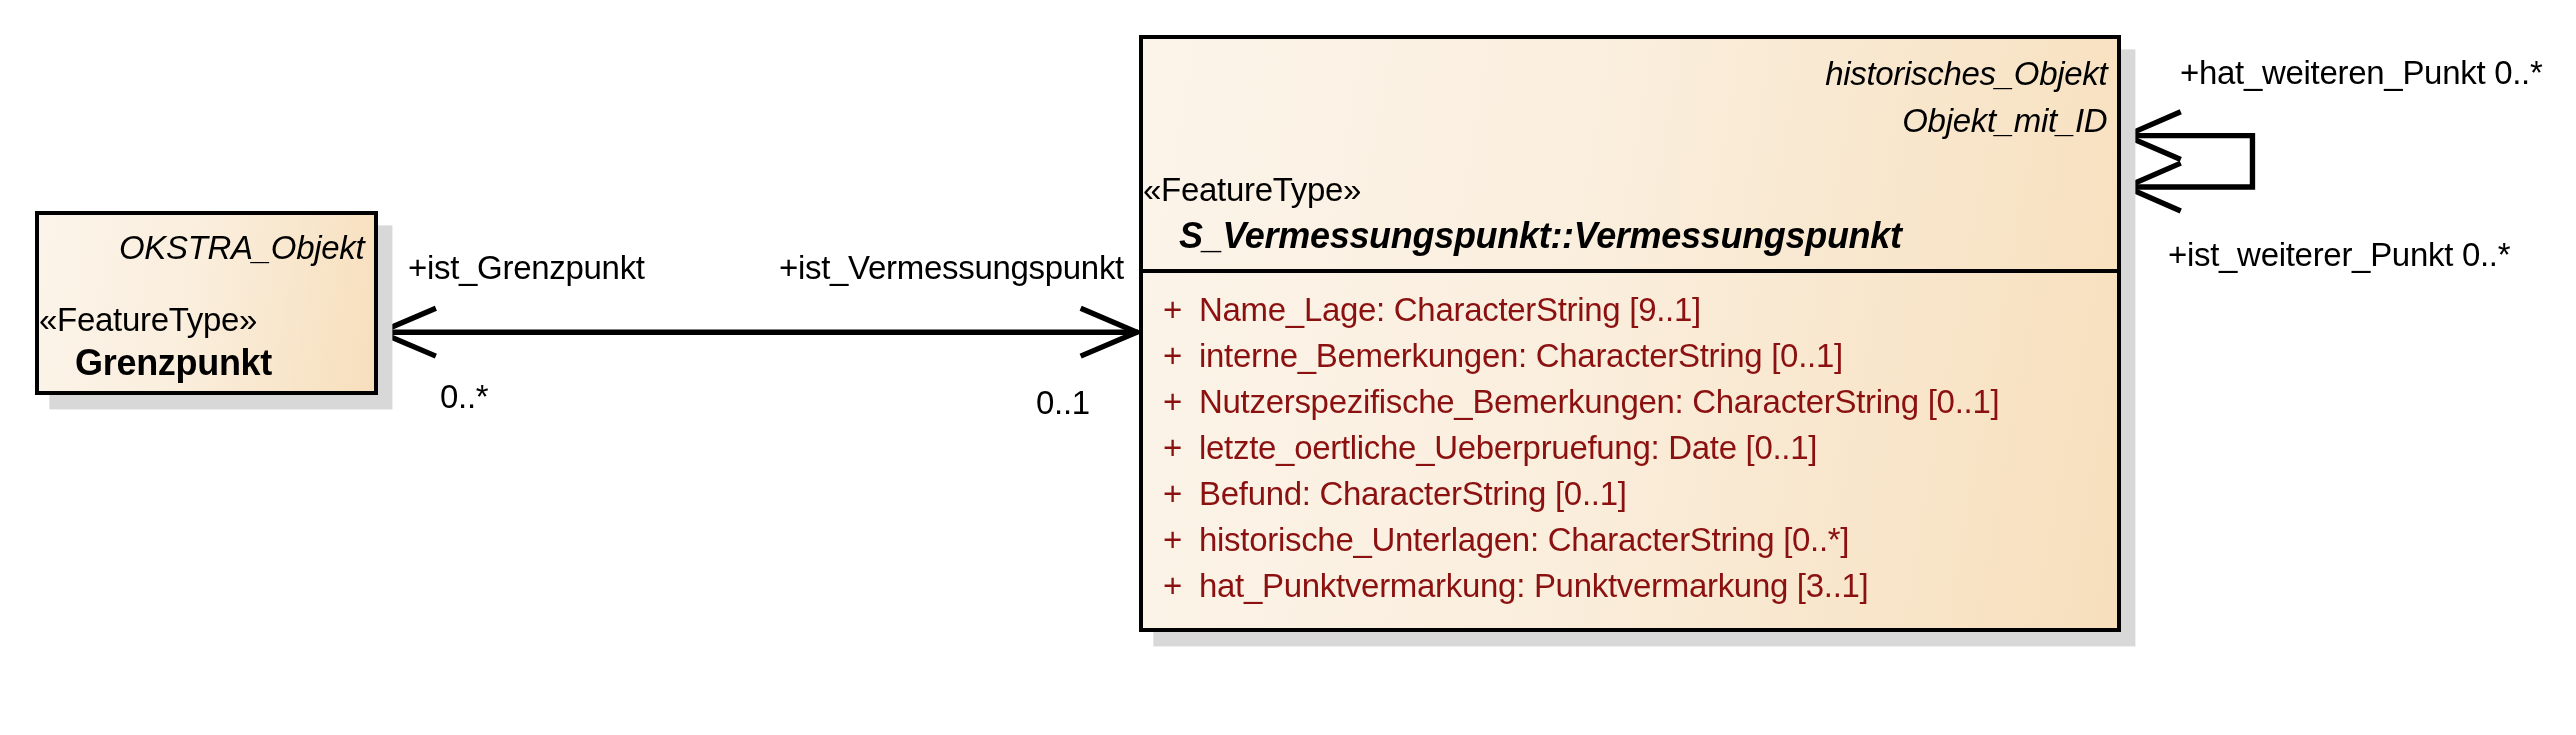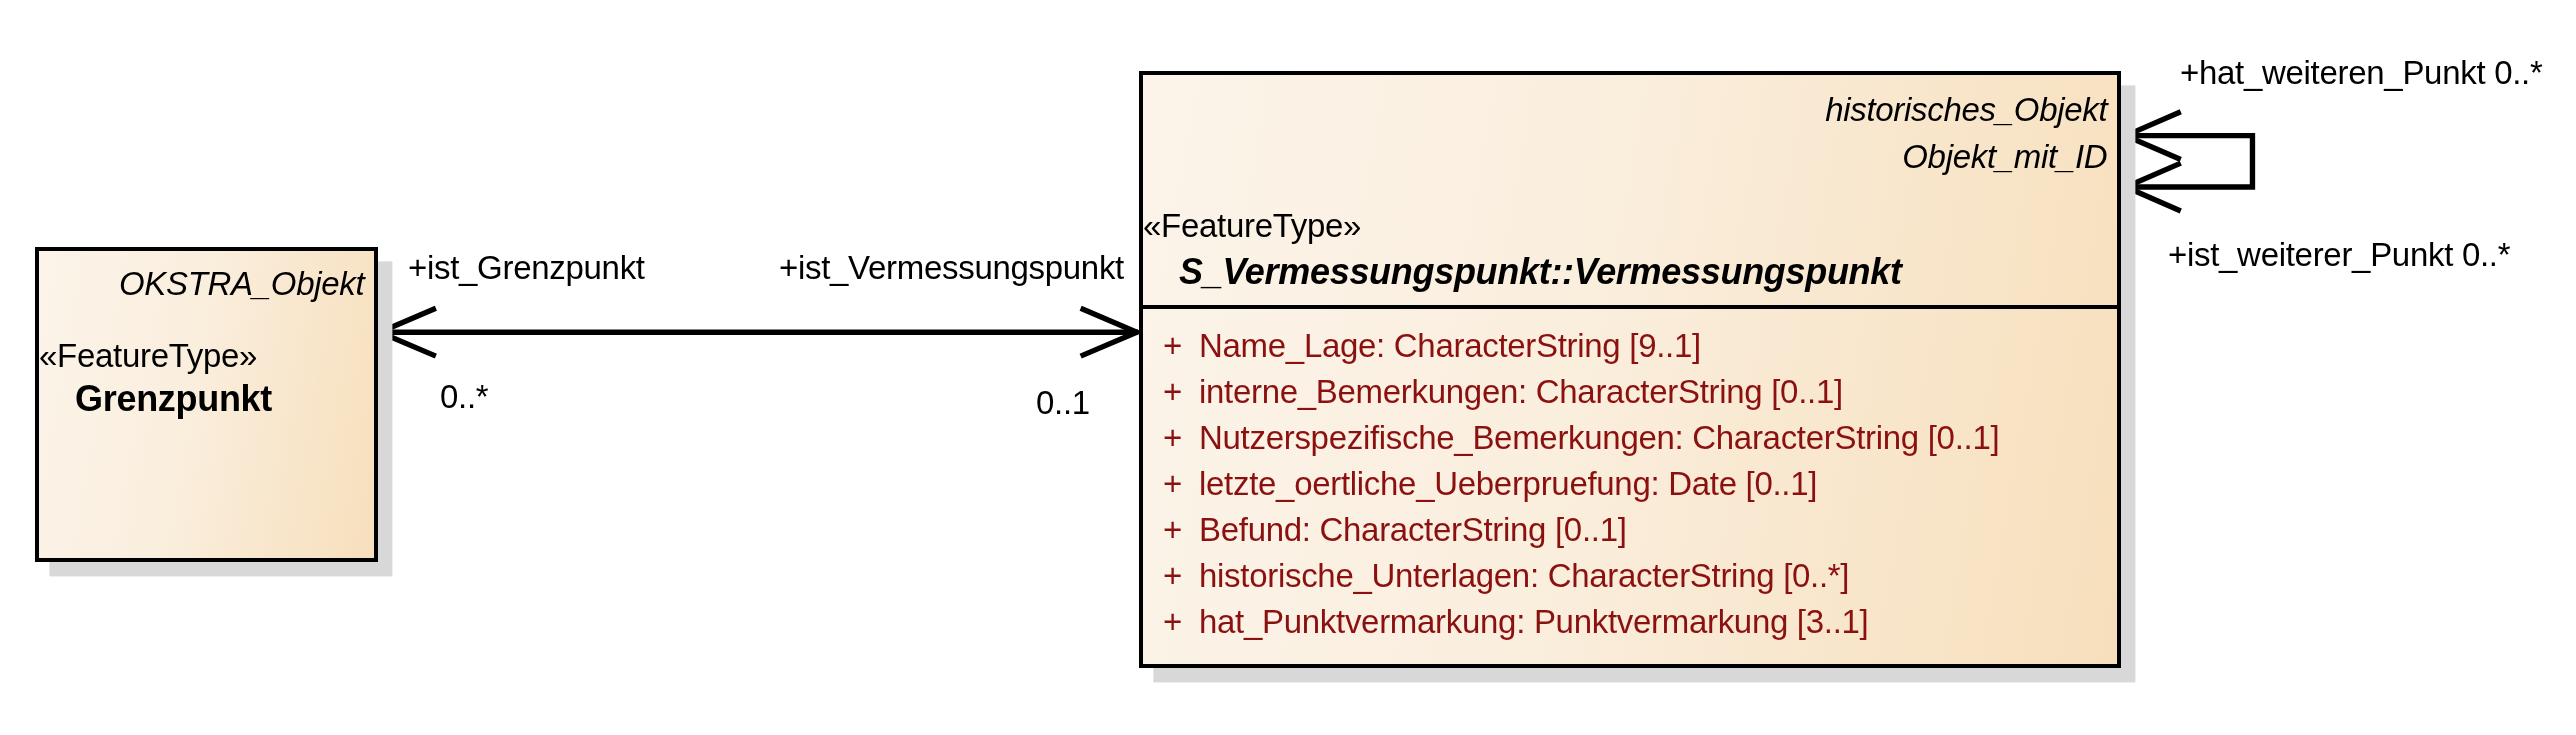--- a/index.html
+++ b/index.html
@@ -15,23 +15,22 @@
     background: #ffffff;
     overflow: hidden;
   }
   
   .uml-box {
     position: absolute;
     box-sizing: border-box;
     border: 4.2px solid #000000;
     background: linear-gradient(100deg, #fcf4ea 0%, #faeedd 45%, #f7dfbc 100%);
     box-shadow: 14.4px 14.4px 0 0 #d8d8d8;
-    margin-top: 36px;
   }
-  #left-box  { left: 35px;   top: 211px; width: 343px;  height: 315px; }
+  #left-box  { left: 35px;   top: 211px; width: 343px;  height: 184px; }
   #right-box { left: 1139px; top: 35px;  width: 982px; height: 597px; }
 
   .abs { position: absolute; }
   .txt {
     font-size: 33px;
     line-height: 1.15;
     color: #000000;
     white-space: nowrap;
     letter-spacing: -0.3px;
   }

